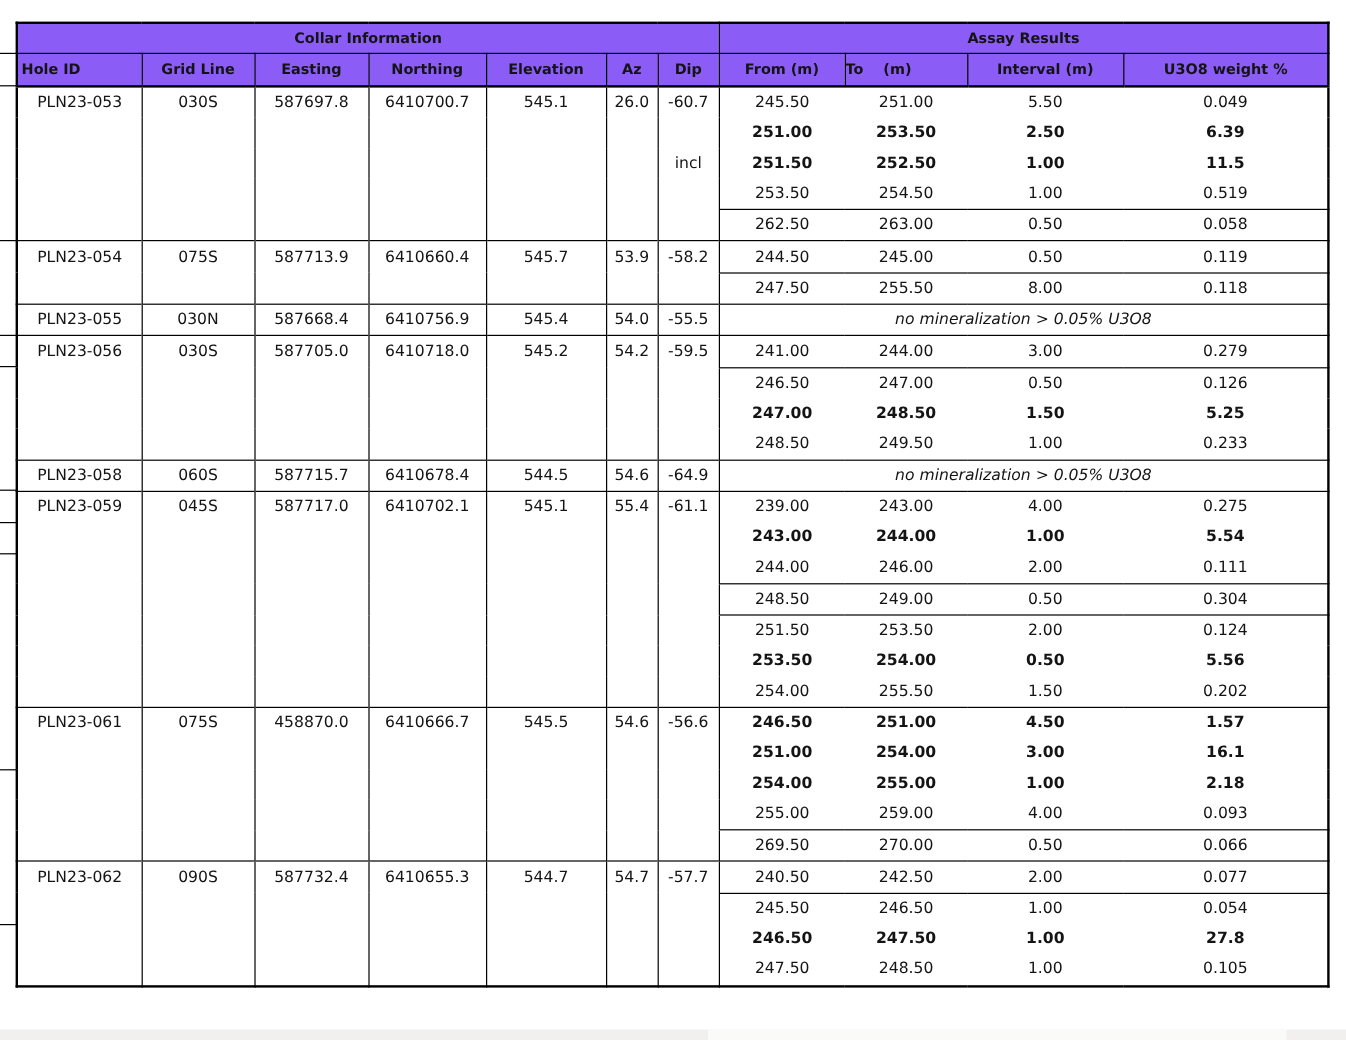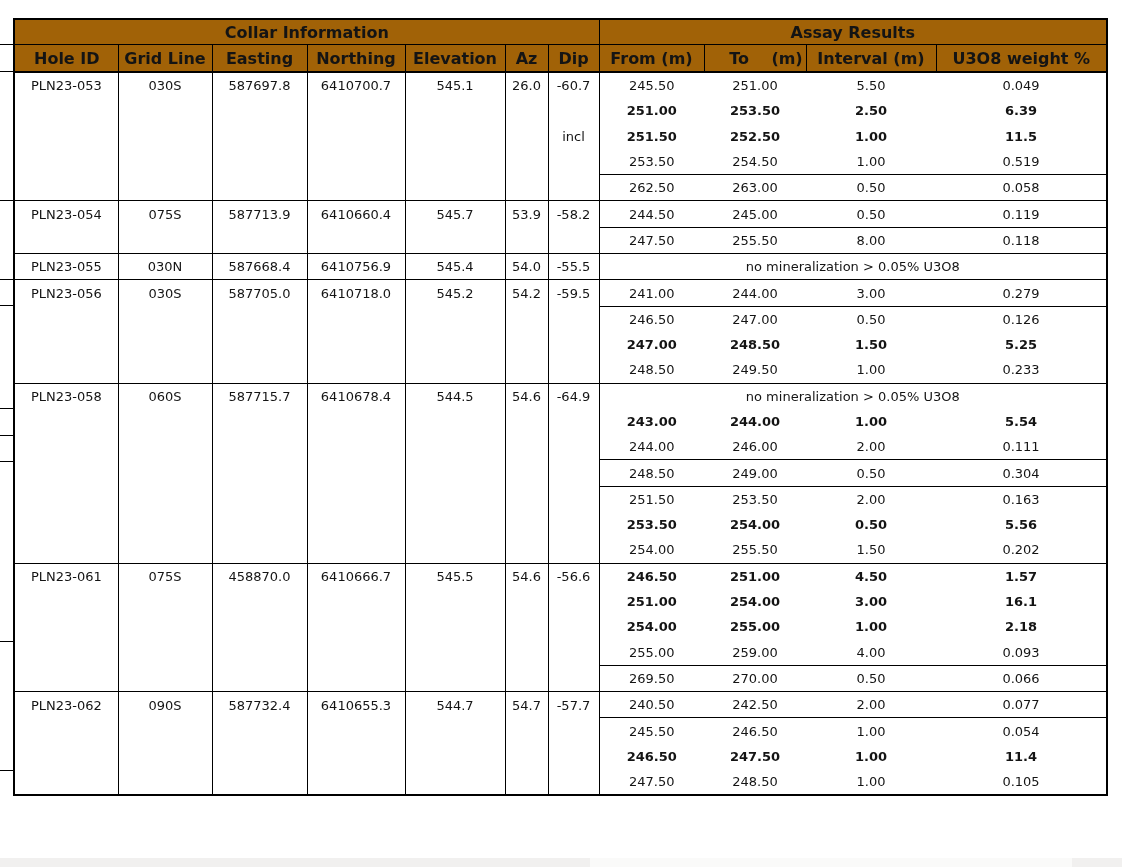--- a/index.html
+++ b/index.html
@@ -1,31 +1,31 @@
 <!DOCTYPE html>
 <html><head>
 <meta charset="utf-8">
 <style>
   html,body{margin:0;padding:0;background:#fff;}
   body{font-family:"DejaVu Sans","Liberation Sans",sans-serif;color:#141414;}
   .wrap{position:relative;width:1122px;height:867px;background:#fff;overflow:hidden;}
   table.drill{position:absolute;left:13px;top:18px;width:1093px;border-collapse:collapse;table-layout:fixed;border:2px solid #000;}
-  thead th{border:1px solid #000;font-weight:bold;font-size:16px;padding:0 2px;background:#a16207;}
+  thead th{border:1px solid #000;font-weight:bold;font-size:12px;padding:0 2px;background:#8b5cf6;}
   tr.group-hdr th{height:24px;text-align:center;}
   tr.col-hdr th{height:26px;text-align:center;border-bottom:2px solid #000;}
-  tr.col-hdr th.al{text-align:left;padding-left:19px;}
-  tr.col-hdr th.pre{white-space:pre;text-align:center;padding-left:24px;}
+  tr.col-hdr th.al{text-align:left;padding-left:3px;}
+  tr.col-hdr th.pre{white-space:pre;text-align:left;padding-left:0;}
   tbody td{height:25.3px;font-size:13px;padding:0 2px;vertical-align:middle;}
   td.c{border-left:1px solid #000;border-right:1px solid #000;text-align:center;}
   td.c0{text-align:left;padding-left:16px;}
   td.a{border:0;text-align:center;}
   tr.group-start td{border-top:1px solid #000;}
   td.sep{border-top:1px solid #000;}
   td.bold{font-weight:bold;}
-  td.note{border:0;text-align:center;margin-top:27px;}
+  td.note{border:0;text-align:center;font-style:italic;margin-top:27px;}
   td.incl{}
   .stub{position:absolute;left:0;width:14px;height:1px;background:#000;}
   .bottom-strip{position:absolute;left:0;top:858px;width:1122px;height:9px;background:#f1f0ef;}
   .bottom-strip .lite{position:absolute;left:590px;top:0;width:482px;height:9px;background:#fafaf9;}
 </style>
 </head>
 <body>
 
 <div class="wrap">
   <table class="drill" id="drill-table">
@@ -218,20 +218,33 @@
         <tr class="group-start">
           <td class="c c0">PLN23-058</td>
           <td class="c">060S</td>
           <td class="c">587715.7</td>
           <td class="c">6410678.4</td>
           <td class="c">544.5</td>
           <td class="c">54.6</td>
           <td class="c">-64.9</td>
           <td colspan="4" class="note">no mineralization &gt; 0.05% U3O8</td>
         </tr>
+        <tr class="group-start">
+          <td class="c c0">PLN23-059</td>
+          <td class="c">045S</td>
+          <td class="c">587717.0</td>
+          <td class="c">6410702.1</td>
+          <td class="c">545.1</td>
+          <td class="c">55.4</td>
+          <td class="c">-61.1</td>
+          <td class="a">239.00</td>
+          <td class="a">243.00</td>
+          <td class="a">4.00</td>
+          <td class="a">0.275</td>
+        </tr>
         <tr>
           <td class="c c0"></td>
           <td class="c"></td>
           <td class="c"></td>
           <td class="c"></td>
           <td class="c"></td>
           <td class="c"></td>
           <td class="c"></td>
           <td class="a bold">243.00</td>
           <td class="a bold">244.00</td>
@@ -268,21 +281,21 @@
           <td class="c c0"></td>
           <td class="c"></td>
           <td class="c"></td>
           <td class="c"></td>
           <td class="c"></td>
           <td class="c"></td>
           <td class="c"></td>
           <td class="a sep">251.50</td>
           <td class="a sep">253.50</td>
           <td class="a sep">2.00</td>
-          <td class="a sep">0.163</td>
+          <td class="a sep">0.124</td>
         </tr>
         <tr>
           <td class="c c0"></td>
           <td class="c"></td>
           <td class="c"></td>
           <td class="c"></td>
           <td class="c"></td>
           <td class="c"></td>
           <td class="c"></td>
           <td class="a bold">253.50</td>
@@ -398,21 +411,21 @@
           <td class="c c0"></td>
           <td class="c"></td>
           <td class="c"></td>
           <td class="c"></td>
           <td class="c"></td>
           <td class="c"></td>
           <td class="c"></td>
           <td class="a bold">246.50</td>
           <td class="a bold">247.50</td>
           <td class="a bold">1.00</td>
-          <td class="a bold">11.4</td>
+          <td class="a bold">27.8</td>
         </tr>
         <tr>
           <td class="c c0"></td>
           <td class="c"></td>
           <td class="c"></td>
           <td class="c"></td>
           <td class="c"></td>
           <td class="c"></td>
           <td class="c"></td>
           <td class="a">247.50</td>

